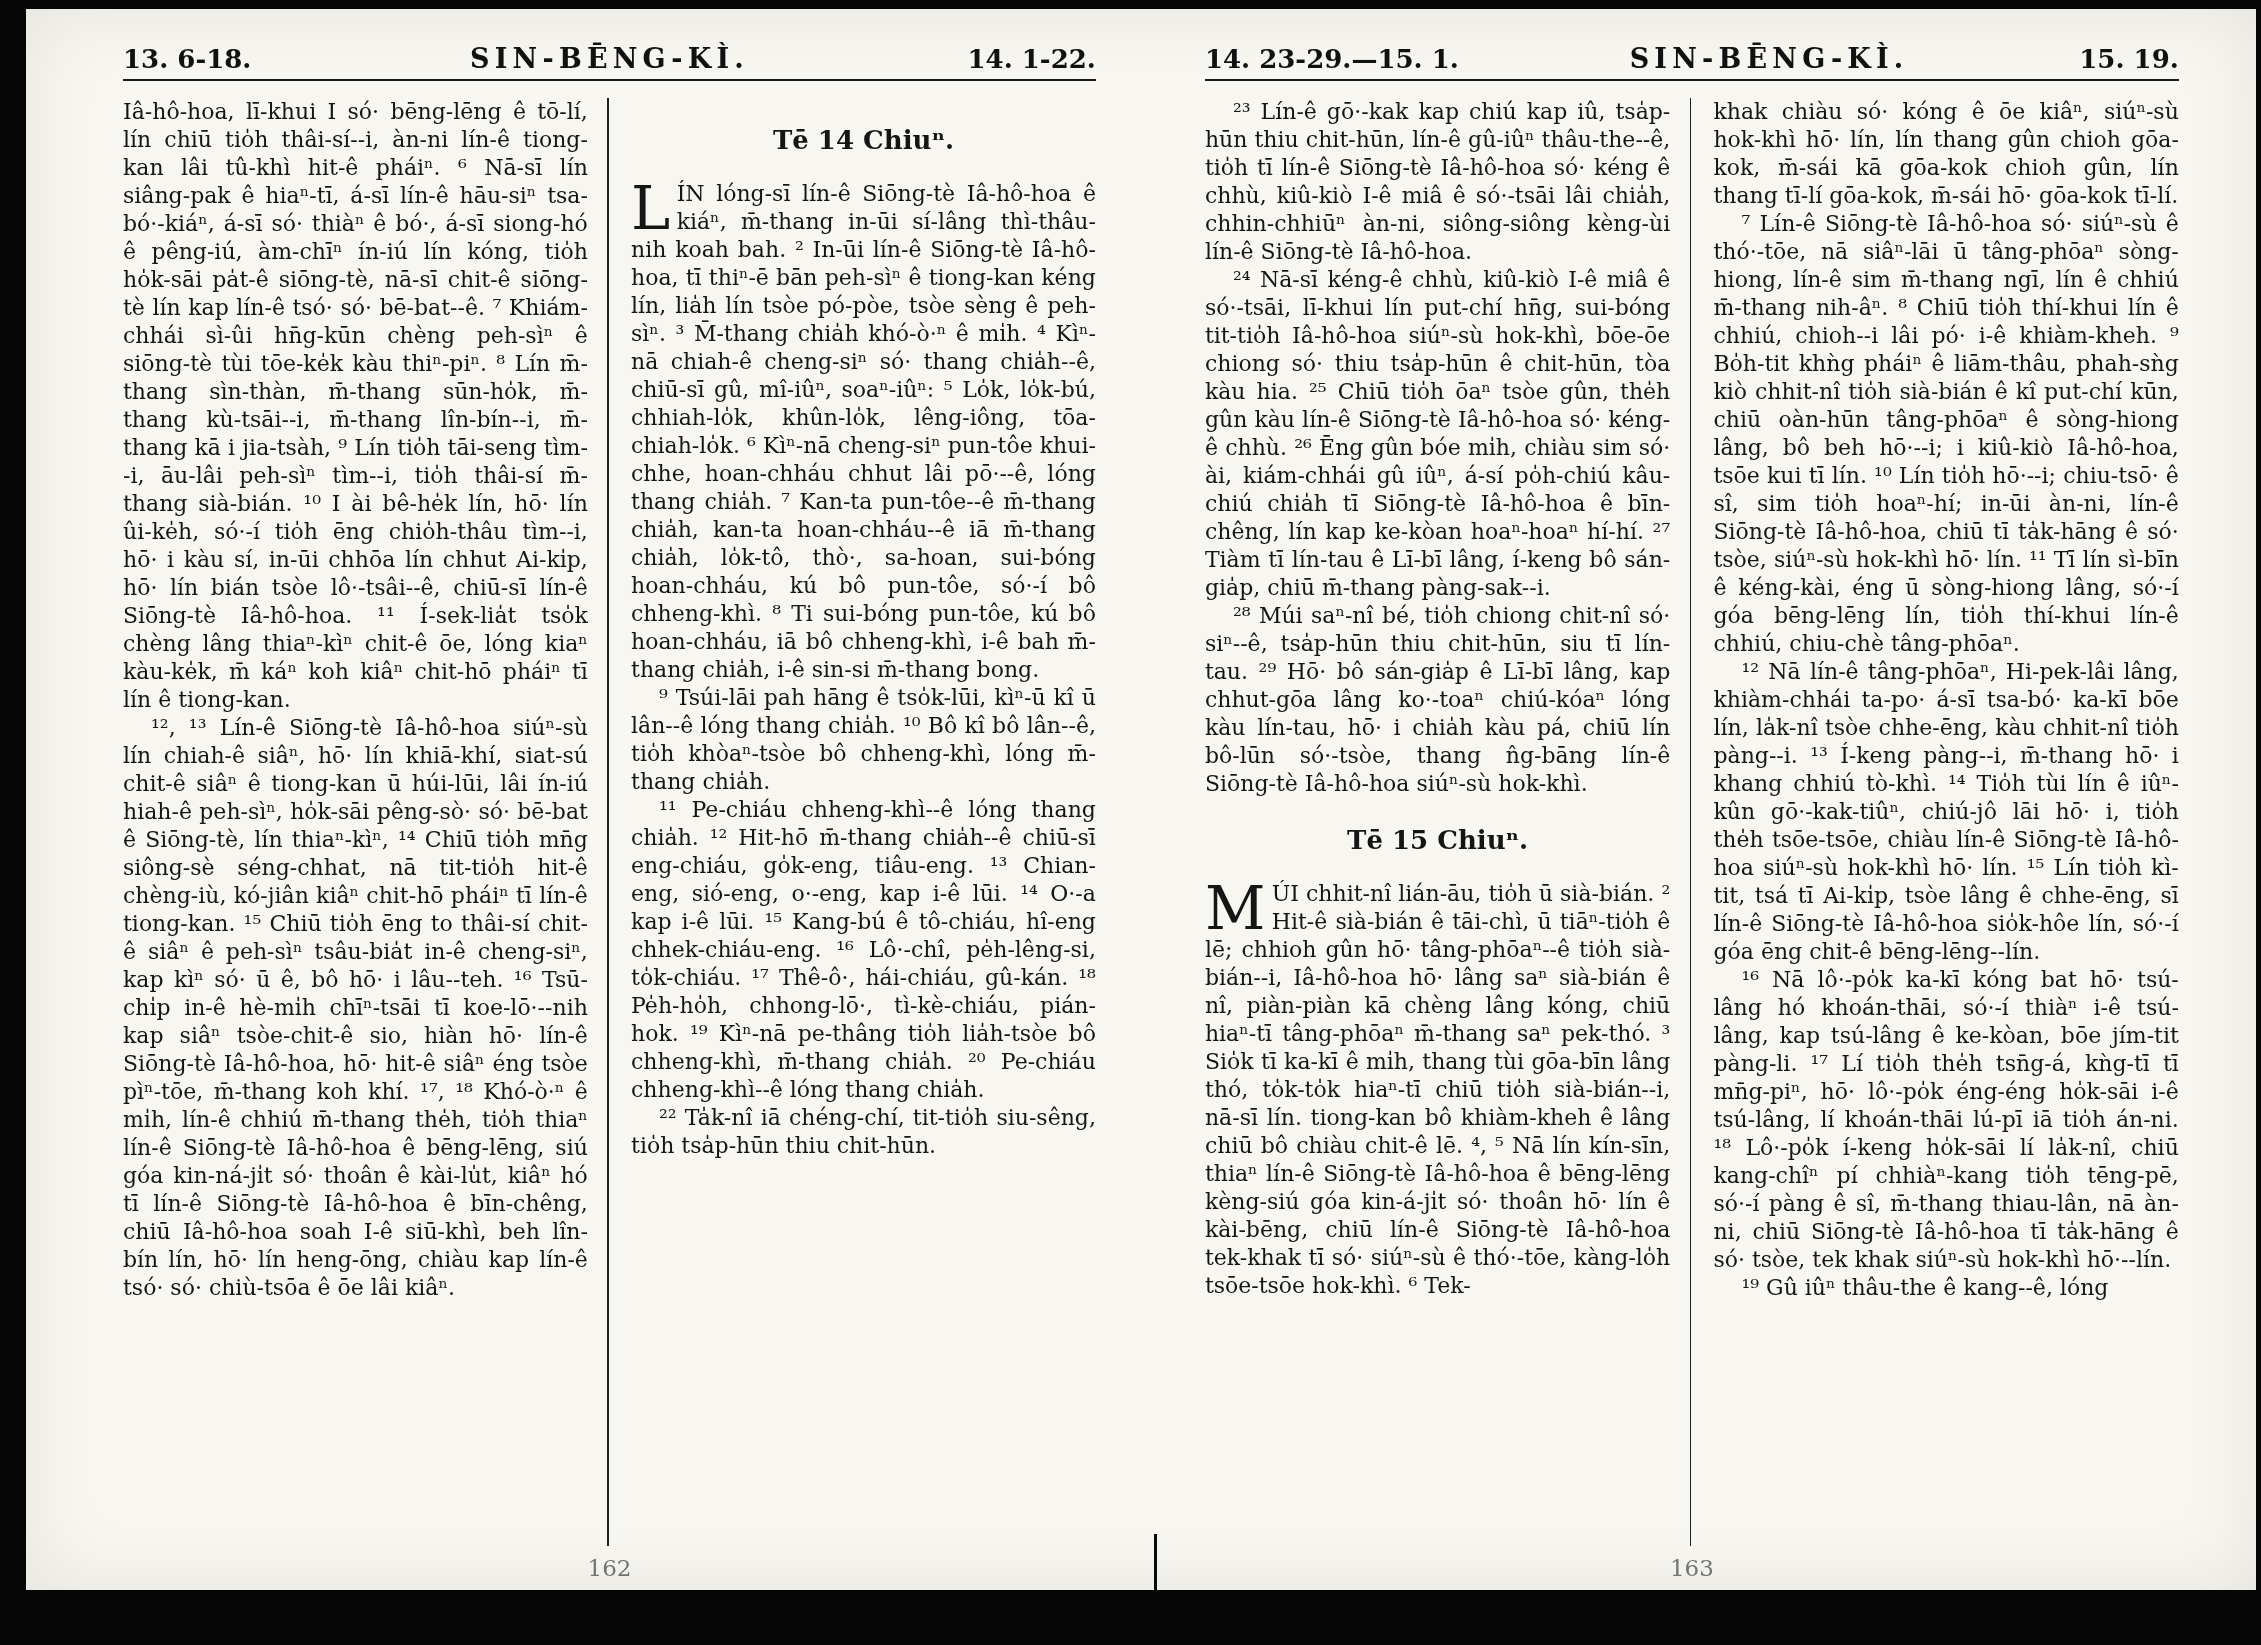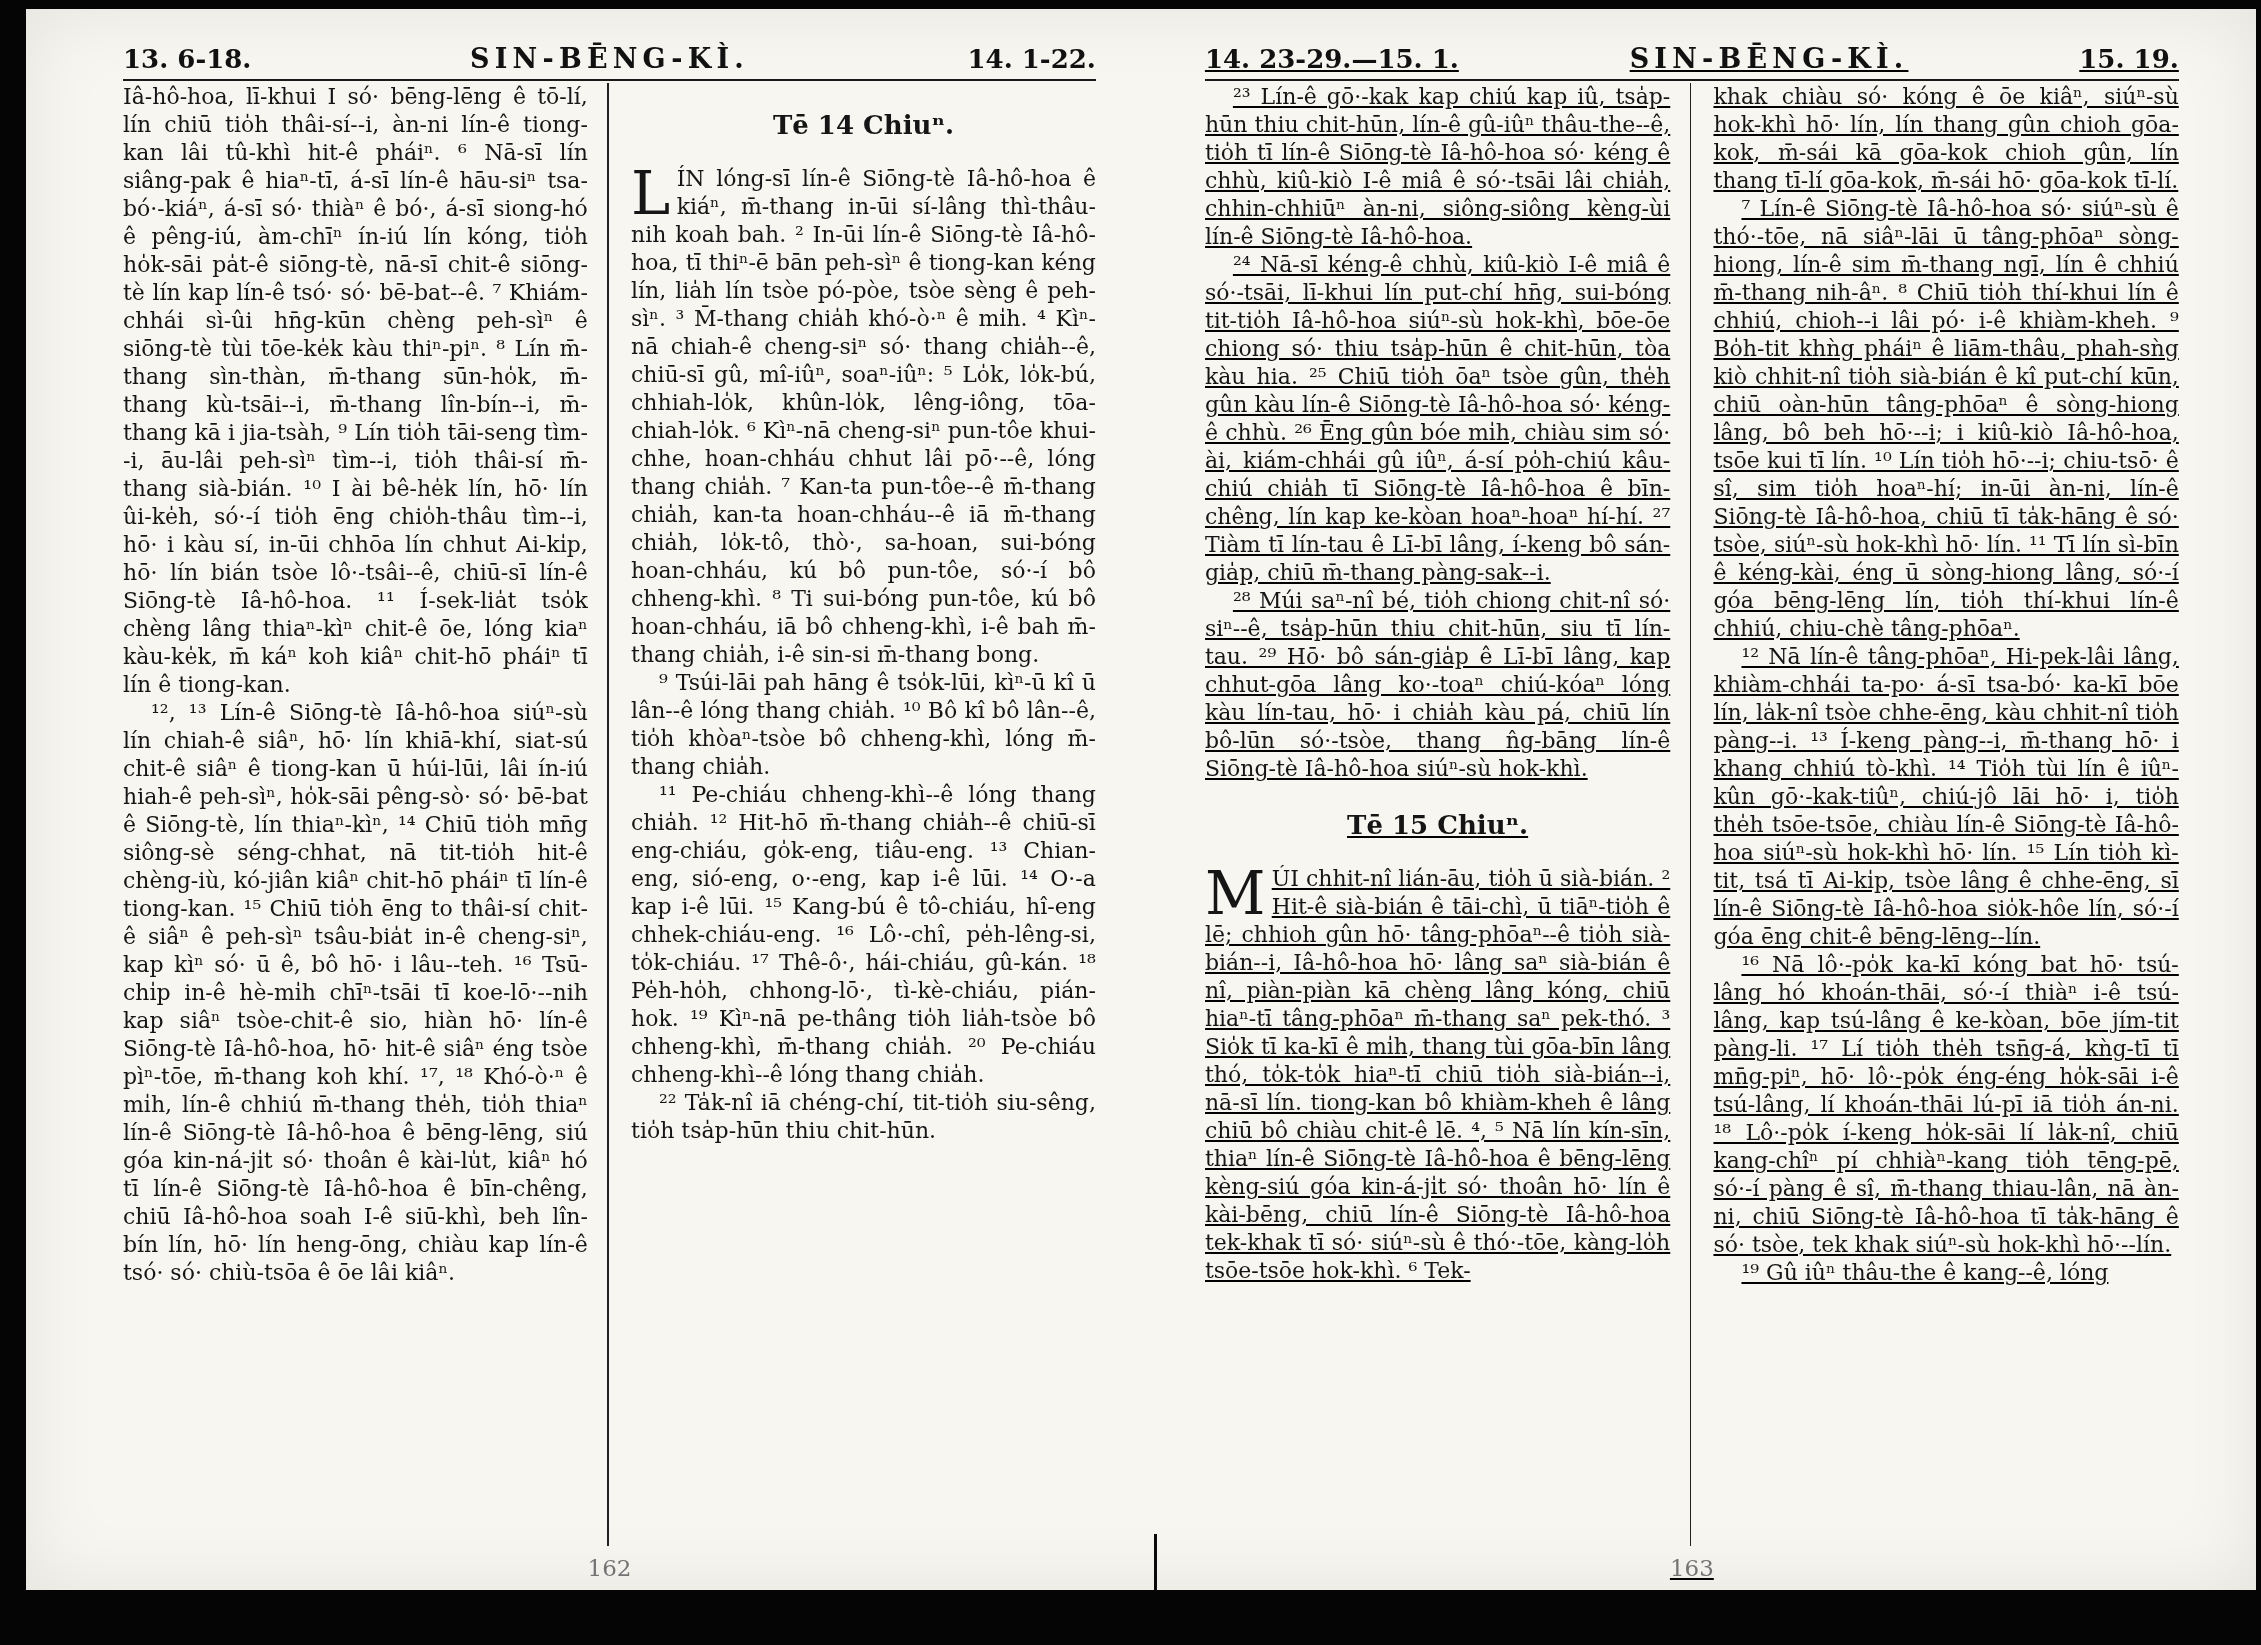--- a/index.html
+++ b/index.html
@@ -12,28 +12,28 @@
   }
   .sheet {
     position:absolute;
     left:26px; top:9px; right:5.2px; bottom:55px;
     background:#f7f6f1;
     display:flex;
     box-shadow:inset 0 0 77px rgba(0,0,0,0.08);
   }
   .page { width:50%; display:flex; flex-direction:column; }
   .page-left  { padding:34px 45px 6.4px 97px; }
-  .page-right { padding:34px 77px 6.4px 64px;text-decoration:underline; }
+  .page-right { padding:34px 77px 6.4px 64px; }
   .page-header {
     display:flex; justify-content:space-between; align-items:baseline;
     border-bottom:2.6px solid #1a1a1a; padding-bottom:5.2px;
   }
   .href  { font-size:26px; font-weight:bold; color:#111;text-align:right; }
   .htitle{ font-size:27px; font-weight:bold; letter-spacing:5.2px; color:#111;text-align:right; }
-  .page-body { flex:1 1 auto; display:flex; margin-top:2px; overflow:hidden; }
+  .page-body { flex:1 1 auto; display:flex; margin-top:17px; overflow:hidden; }
   .column {
     flex:1 1 0; font-size:22px; line-height:28px; color:#151515;
     text-align:justify; overflow:hidden;
   }
   .col-divider { flex:0 0 1.9px; background:#202020; }
   .column.colL { padding-right:19.3px; }
   .column.colR { padding-left:22px; }
   .para { text-indent:28px; margin:0; }
   .cont .para:first-child { text-indent:0; }
   .chapter-heading { text-align:center; font-weight:bold; font-size:26px; margin:28px 0 26px; text-indent:0; }

